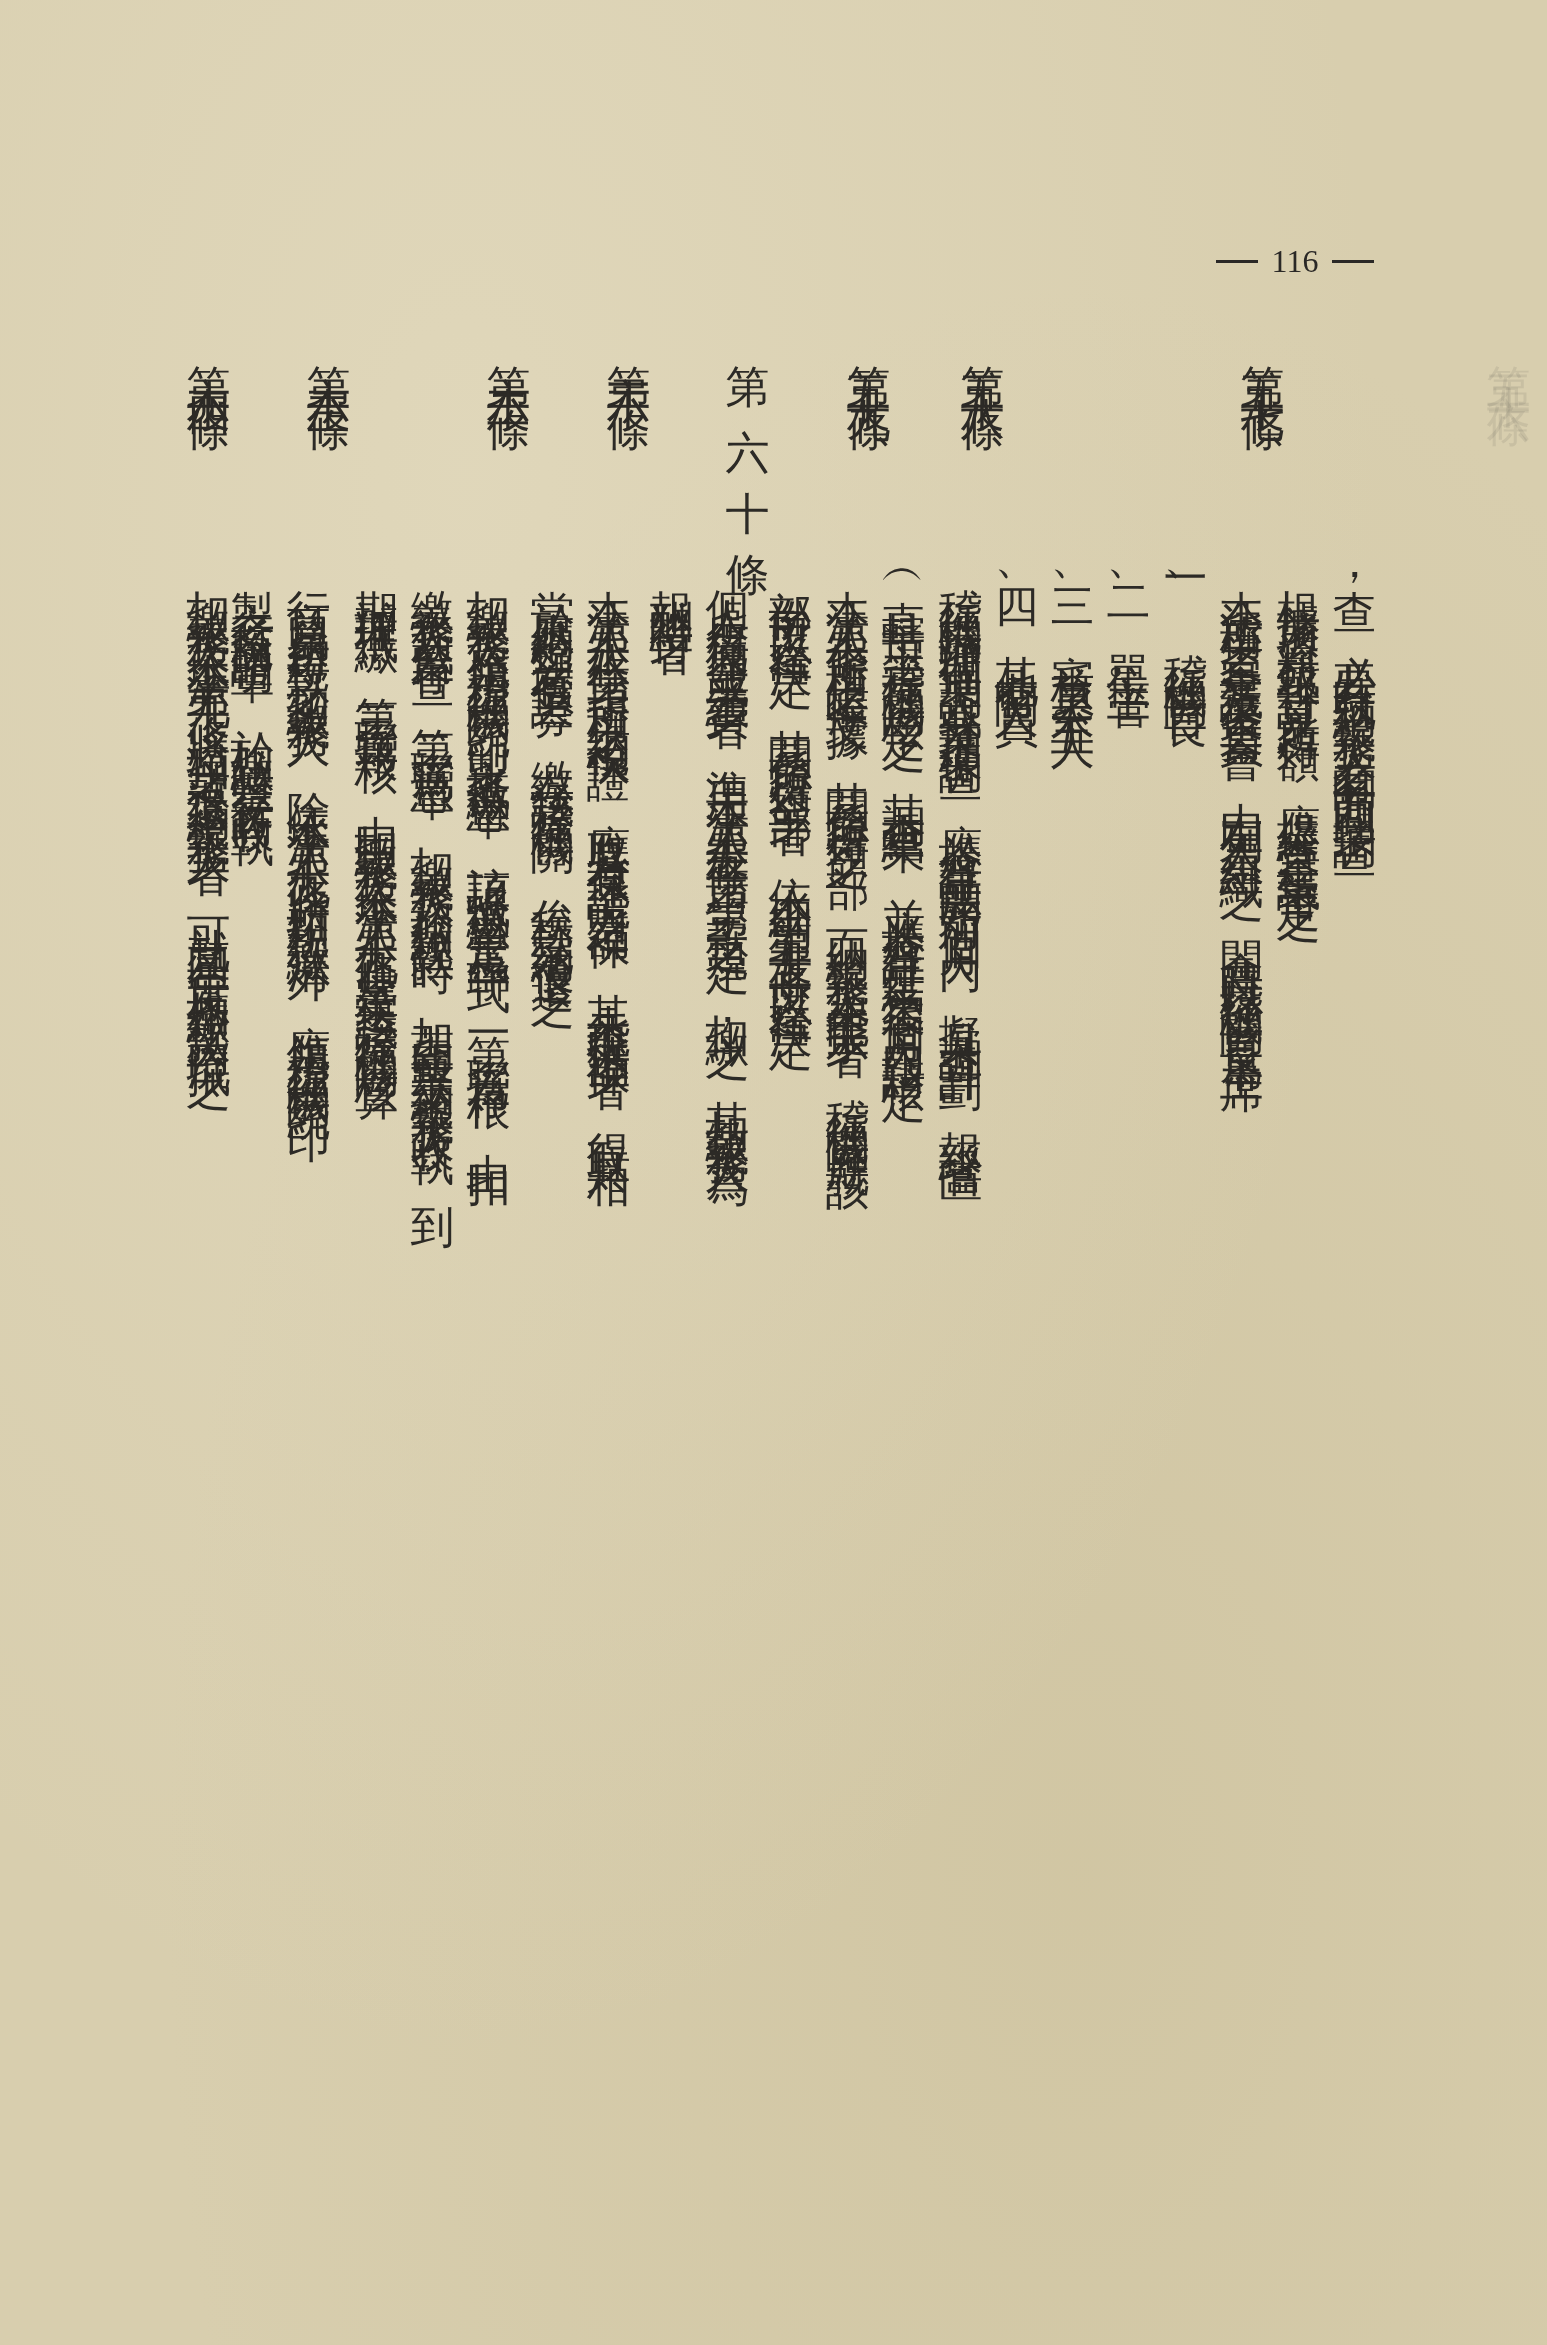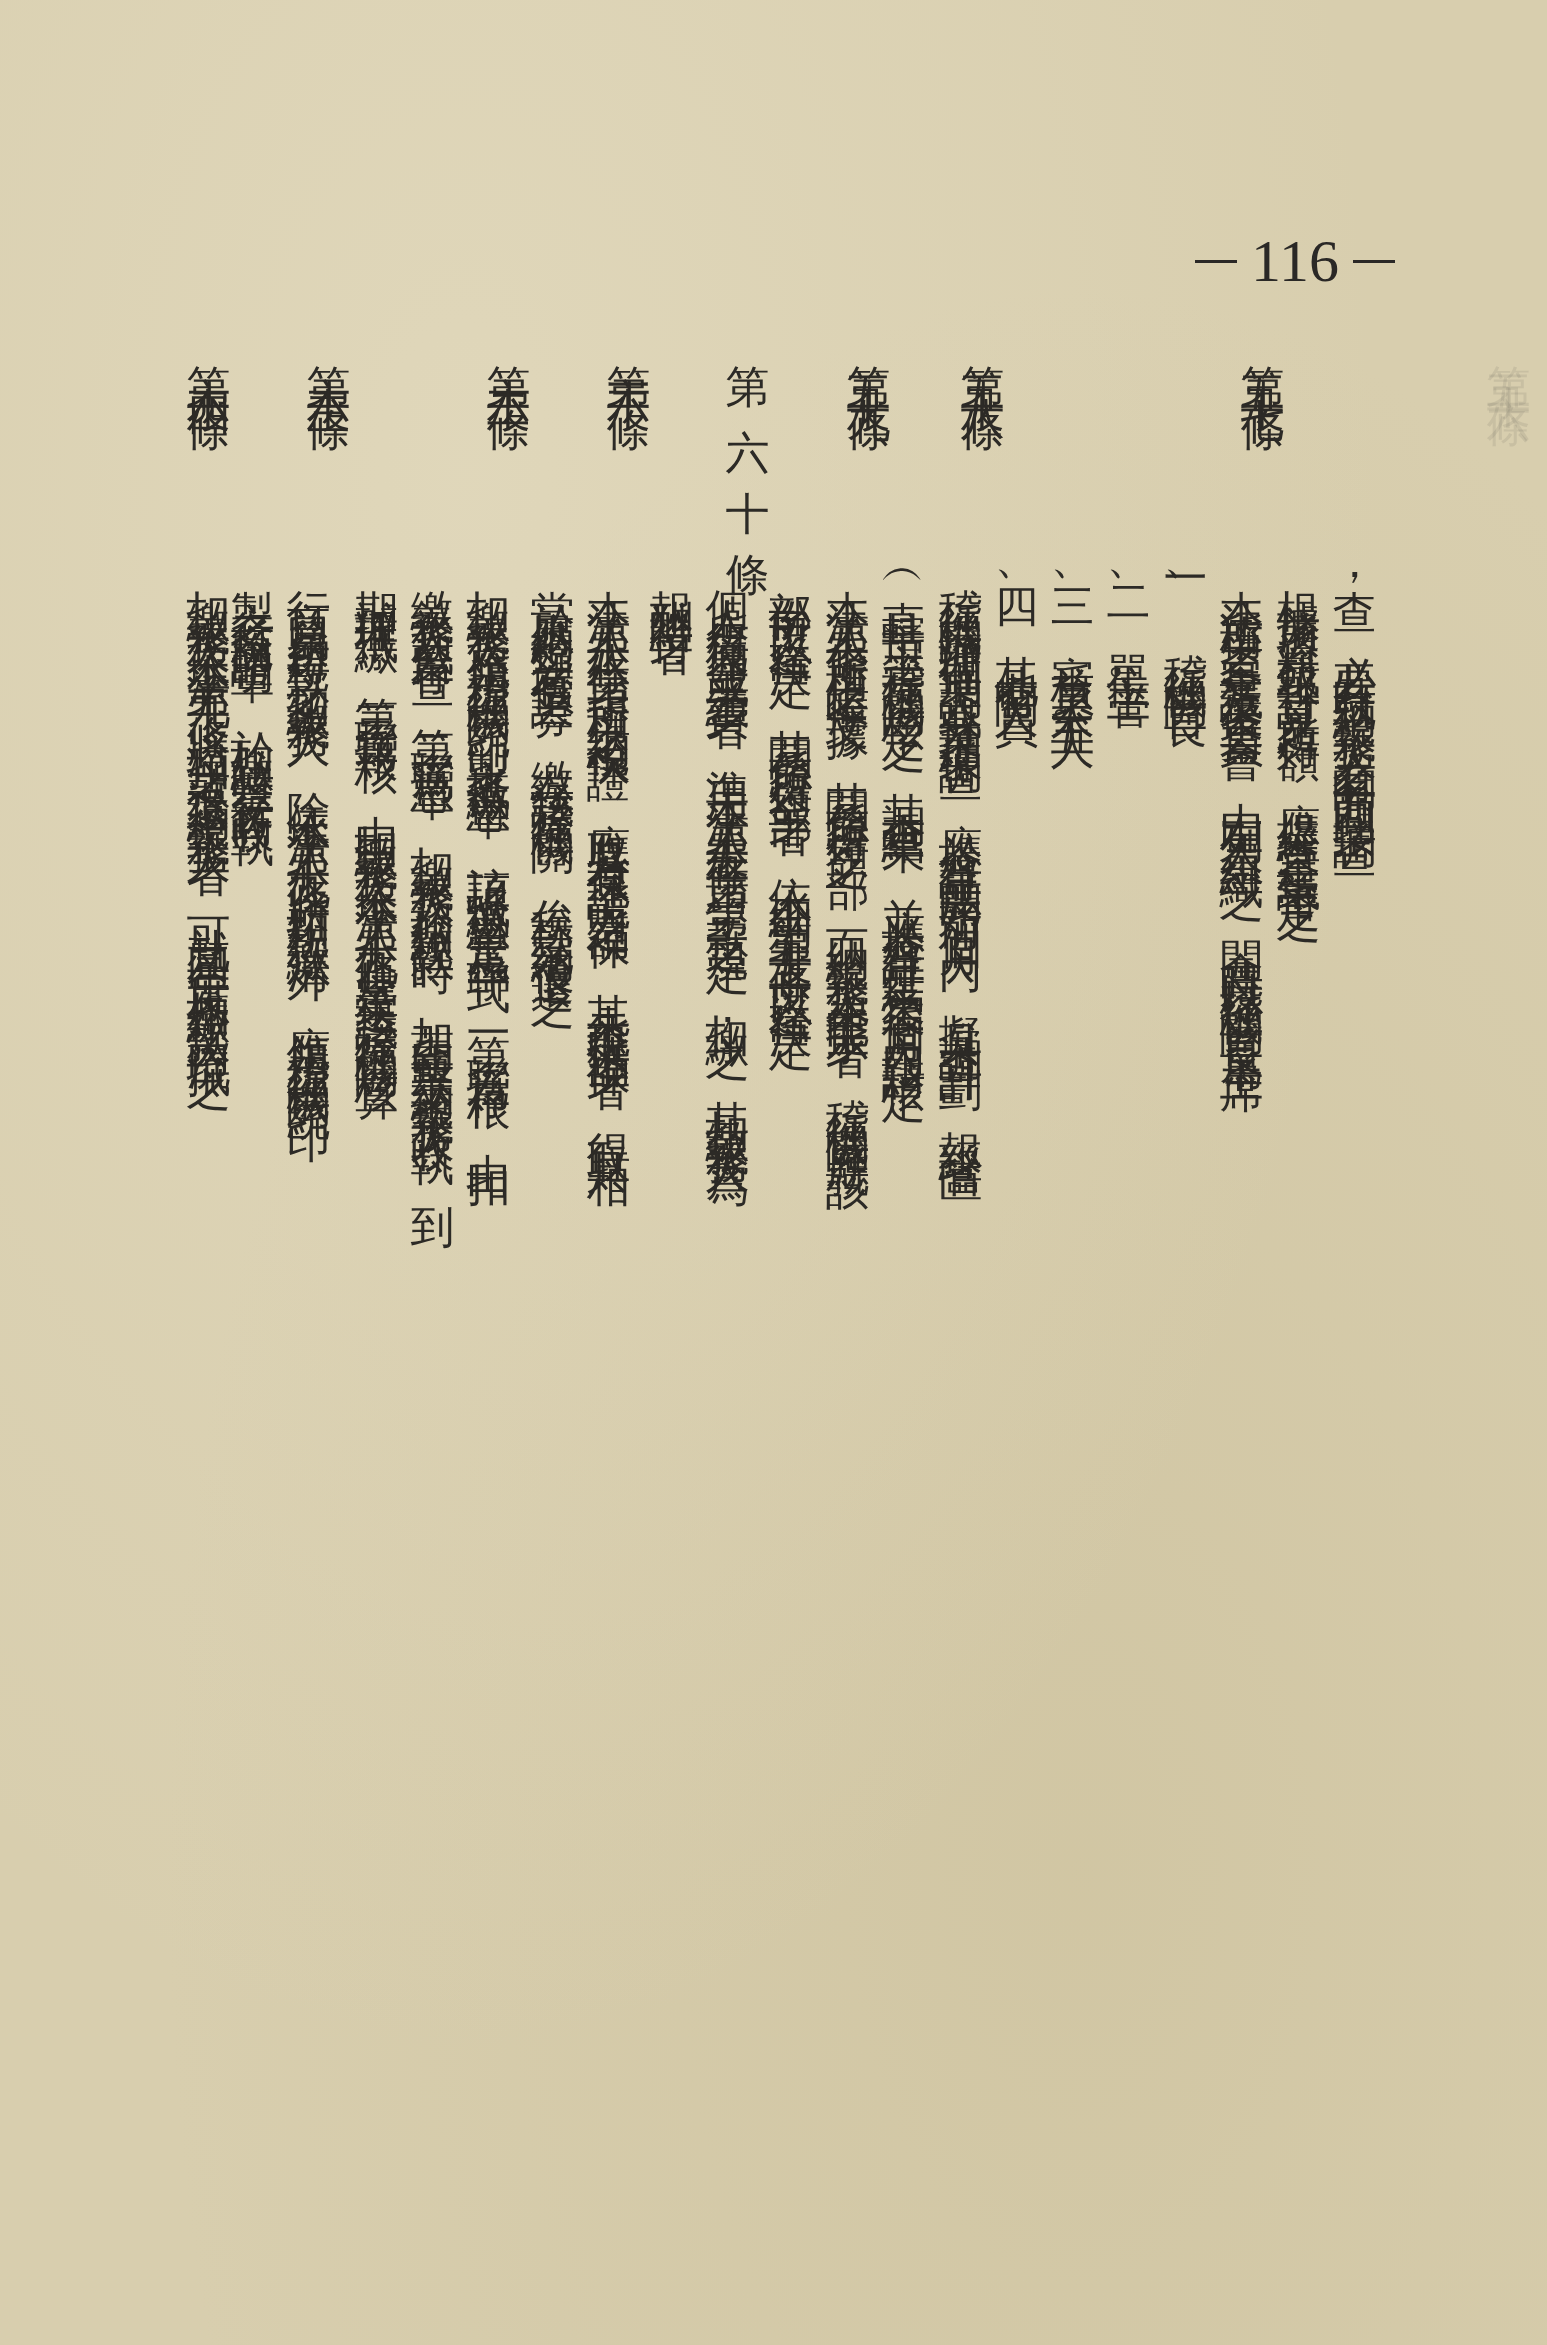--- a/index.html
+++ b/index.html
@@ -7,21 +7,21 @@
     width:1547px; height:2345px; position:relative; overflow:hidden;
     background:#d8ceae;
     background-image:
       radial-gradient(ellipse at 30% 20%, rgba(230,222,196,0.55), rgba(0,0,0,0) 60%),
       radial-gradient(ellipse at 70% 80%, rgba(200,188,150,0.45), rgba(0,0,0,0) 60%);
     font-family: "DejaVu Serif", "Liberation Serif", serif;
     color:#2c2a26;
   }
   .page-number {
     position:absolute; left:1195px; top:236px; width:200px; height:50px;
-    font-family:"Liberation Serif","DejaVu Serif",serif; font-size:60px;
+    font-family:"Liberation Serif","DejaVu Serif",serif; font-size:32px;
     display:flex; align-items:center; justify-content:center; gap:14px;
     color:#2a2826;
   }
   .dash { display:inline-block; width:42px; height:3px; background:#2a2826; }
   .col {
     position:absolute; writing-mode:vertical-rl; text-orientation:upright;
     font-size:44px; line-height:52px; letter-spacing:10.5px; white-space:nowrap;
     width:52px;
   }
   .heading { top:330px; letter-spacing:11px; }

